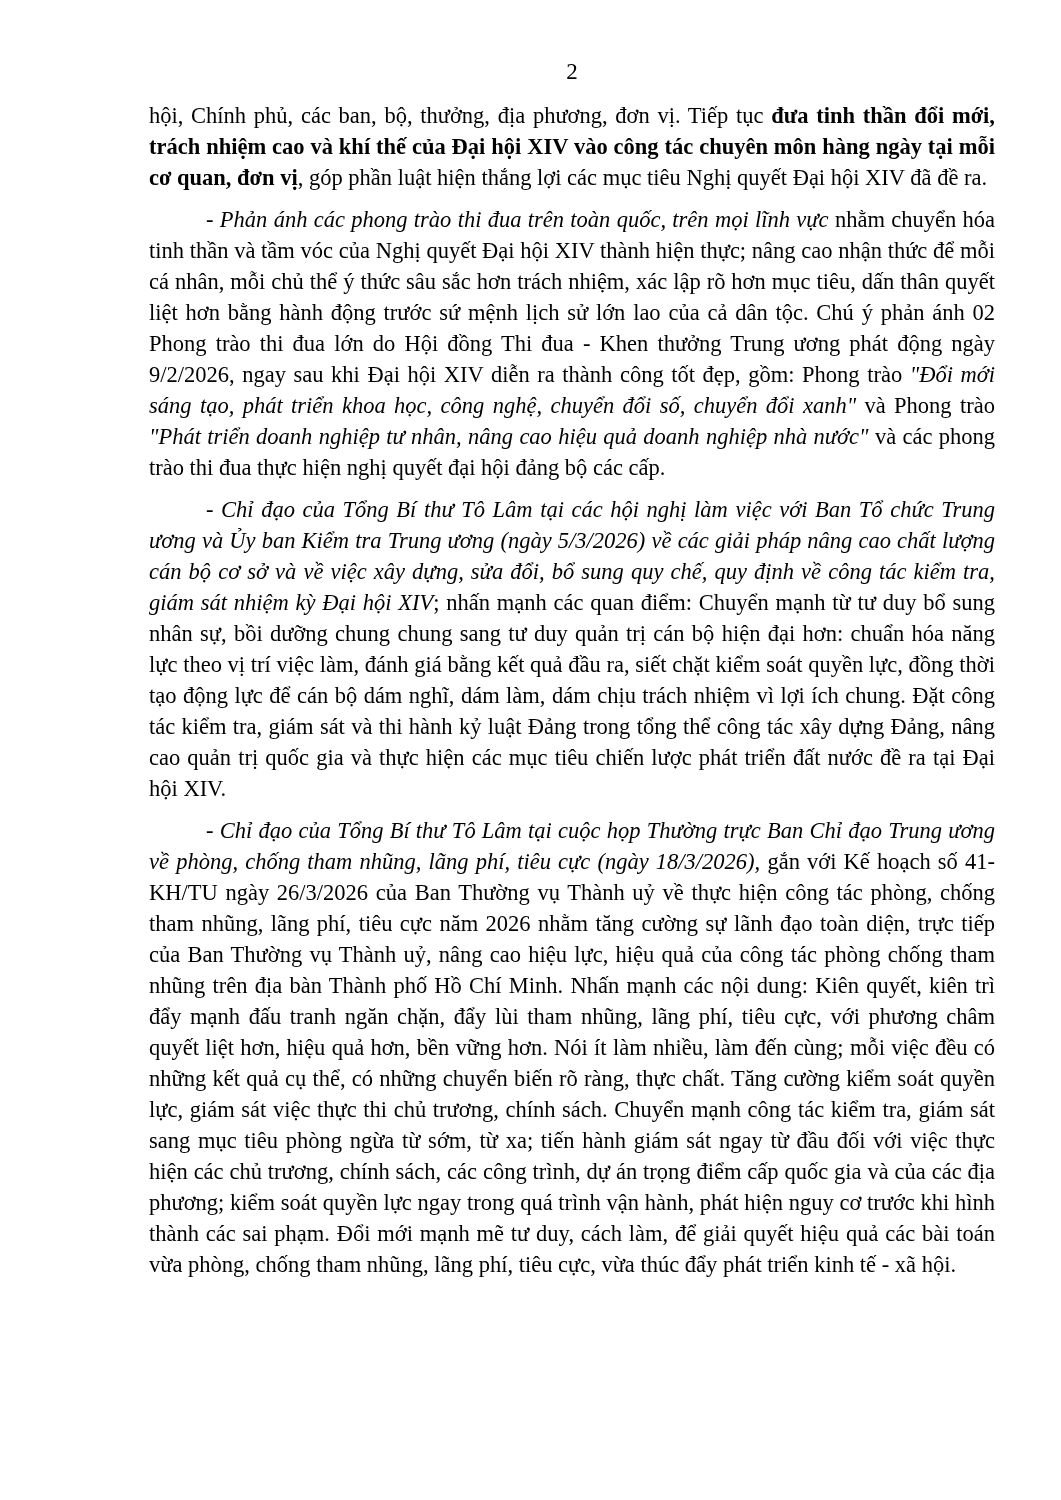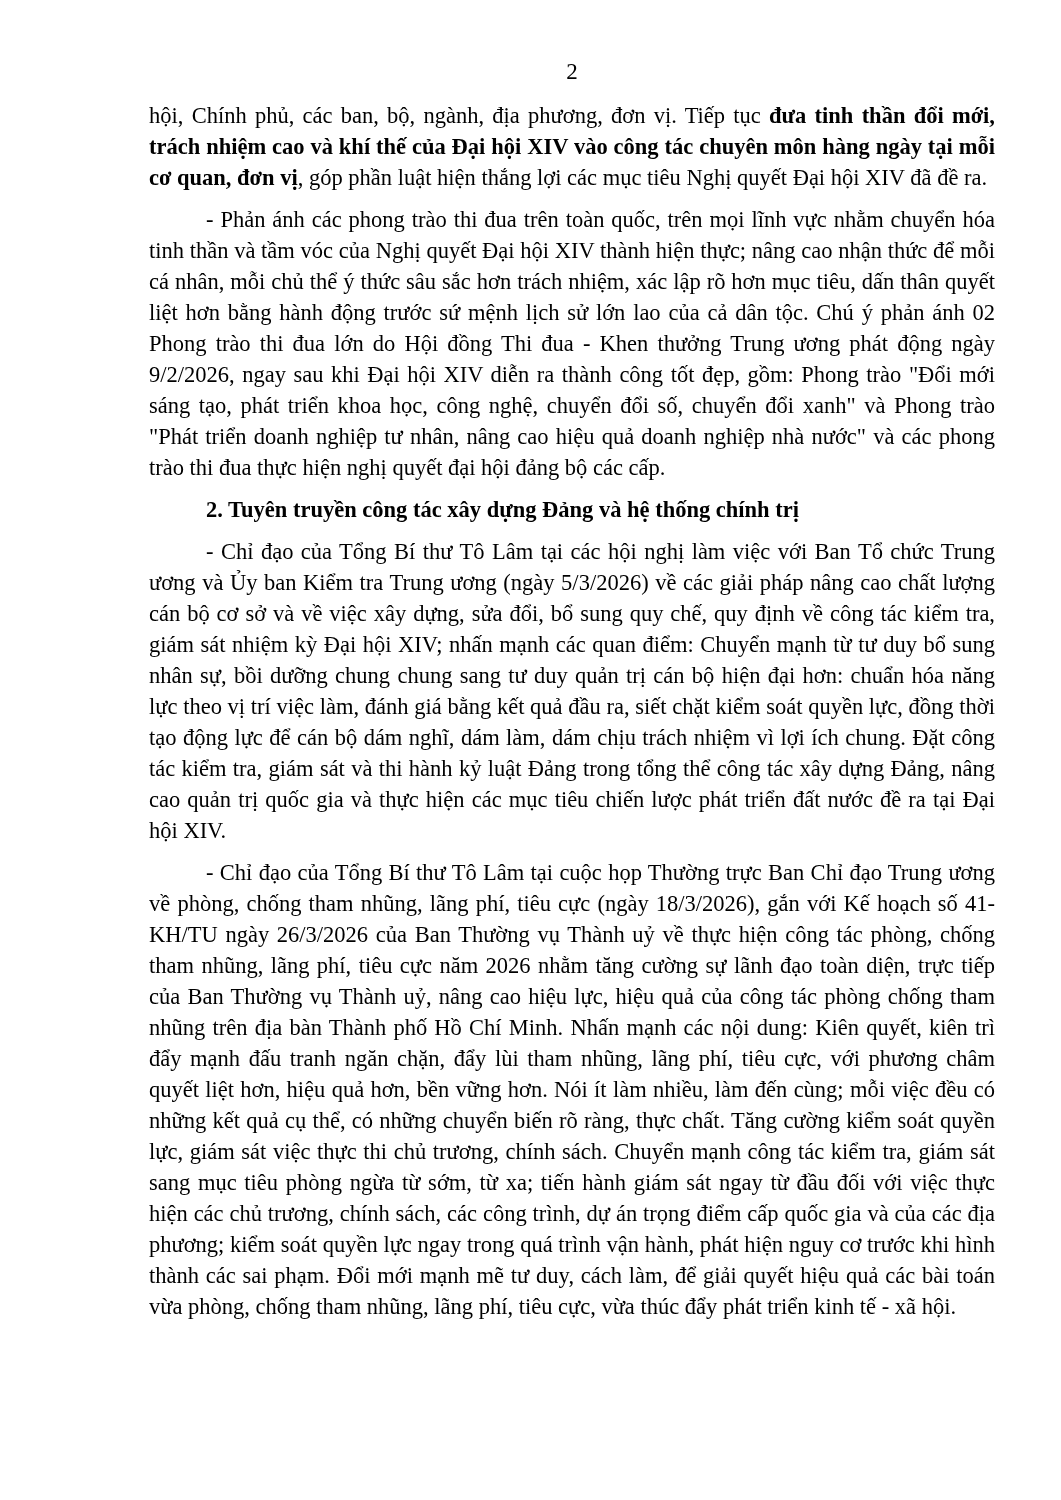--- a/index.html
+++ b/index.html
@@ -39,27 +39,26 @@
     margin: 0 0 11px 0;
     padding: 0;
   }
   .content p.indent {
     text-indent: 57px;
   }
   .content p.heading {
     font-weight: bold;
   }
   .b { font-weight: bold; }
-  .i { }
+  .i { font-style: italic; }
 </style>
 </head>
 <body>
 
 <div class="page">
   <div class="page-number">2</div>
   <div class="content">
-      <p class=""><span>hội, Chính phủ, các ban, bộ, ngành, địa phương, đơn vị. Tiếp tục </span><span class="b">đưa tinh thần đổi mới, trách nhiệm cao và khí thế của Đại hội XIV vào công tác chuyên môn hàng ngày tại mỗi cơ quan, đơn vị</span><span>, góp phần luật hiện thắng lợi các mục tiêu Nghị quyết Đại hội XIV đã đề ra.</span></p>
+      <p class=""><span>hội, Chính phủ, các ban, bộ, thưởng, địa phương, đơn vị. Tiếp tục </span><span class="b">đưa tinh thần đổi mới, trách nhiệm cao và khí thế của Đại hội XIV vào công tác chuyên môn hàng ngày tại mỗi cơ quan, đơn vị</span><span>, góp phần luật hiện thắng lợi các mục tiêu Nghị quyết Đại hội XIV đã đề ra.</span></p>
       <p class="indent"><span class="i">- Phản ánh các phong trào thi đua trên toàn quốc, trên mọi lĩnh vực</span><span> nhằm chuyển hóa tinh thần và tầm vóc của Nghị quyết Đại hội XIV thành hiện thực; nâng cao nhận thức để mỗi cá nhân, mỗi chủ thể ý thức sâu sắc hơn trách nhiệm, xác lập rõ hơn mục tiêu, dấn thân quyết liệt hơn bằng hành động trước sứ mệnh lịch sử lớn lao của cả dân tộc. Chú ý phản ánh 02 Phong trào thi đua lớn do Hội đồng Thi đua - Khen thưởng Trung ương phát động ngày 9/2/2026, ngay sau khi Đại hội XIV diễn ra thành công tốt đẹp, gồm: Phong trào </span><span class="i">"Đổi mới sáng tạo, phát triển khoa học, công nghệ, chuyển đổi số, chuyển đổi xanh"</span><span> và Phong trào </span><span class="i">"Phát triển doanh nghiệp tư nhân, nâng cao hiệu quả doanh nghiệp nhà nước"</span><span> và các phong trào thi đua thực hiện nghị quyết đại hội đảng bộ các cấp.</span></p>
-      <p class="indent heading"><span class="b">2. Tuyên truyền công tác xây dựng Đảng và hệ thống chính trị</span></p>
       <p class="indent"><span class="i">- Chỉ đạo của Tổng Bí thư Tô Lâm tại các hội nghị làm việc với Ban Tổ chức Trung ương và Ủy ban Kiểm tra Trung ương (ngày 5/3/2026) về các giải pháp nâng cao chất lượng cán bộ cơ sở và về việc xây dựng, sửa đổi, bổ sung quy chế, quy định về công tác kiểm tra, giám sát nhiệm kỳ Đại hội XIV</span><span>; nhấn mạnh các quan điểm: Chuyển mạnh từ tư duy bổ sung nhân sự, bồi dưỡng chung chung sang tư duy quản trị cán bộ hiện đại hơn: chuẩn hóa năng lực theo vị trí việc làm, đánh giá bằng kết quả đầu ra, siết chặt kiểm soát quyền lực, đồng thời tạo động lực để cán bộ dám nghĩ, dám làm, dám chịu trách nhiệm vì lợi ích chung. Đặt công tác kiểm tra, giám sát và thi hành kỷ luật Đảng trong tổng thể công tác xây dựng Đảng, nâng cao quản trị quốc gia và thực hiện các mục tiêu chiến lược phát triển đất nước đề ra tại Đại hội XIV.</span></p>
       <p class="indent"><span class="i">- Chỉ đạo của Tổng Bí thư Tô Lâm tại cuộc họp Thường trực Ban Chỉ đạo Trung ương về phòng, chống tham nhũng, lãng phí, tiêu cực (ngày 18/3/2026),</span><span> gắn với Kế hoạch số 41-KH/TU ngày 26/3/2026 của Ban Thường vụ Thành uỷ về thực hiện công tác phòng, chống tham nhũng, lãng phí, tiêu cực năm 2026 nhằm tăng cường sự lãnh đạo toàn diện, trực tiếp của Ban Thường vụ Thành uỷ, nâng cao hiệu lực, hiệu quả của công tác phòng chống tham nhũng trên địa bàn Thành phố Hồ Chí Minh. Nhấn mạnh các nội dung: Kiên quyết, kiên trì đẩy mạnh đấu tranh ngăn chặn, đẩy lùi tham nhũng, lãng phí, tiêu cực, với phương châm quyết liệt hơn, hiệu quả hơn, bền vững hơn. Nói ít làm nhiều, làm đến cùng; mỗi việc đều có những kết quả cụ thể, có những chuyển biến rõ ràng, thực chất. Tăng cường kiểm soát quyền lực, giám sát việc thực thi chủ trương, chính sách. Chuyển mạnh công tác kiểm tra, giám sát sang mục tiêu phòng ngừa từ sớm, từ xa; tiến hành giám sát ngay từ đầu đối với việc thực hiện các chủ trương, chính sách, các công trình, dự án trọng điểm cấp quốc gia và của các địa phương; kiểm soát quyền lực ngay trong quá trình vận hành, phát hiện nguy cơ trước khi hình thành các sai phạm. Đổi mới mạnh mẽ tư duy, cách làm, để giải quyết hiệu quả các bài toán vừa phòng, chống tham nhũng, lãng phí, tiêu cực, vừa thúc đẩy phát triển kinh tế - xã hội.</span></p>
     </div>
 </div>
 
 </body></html>

